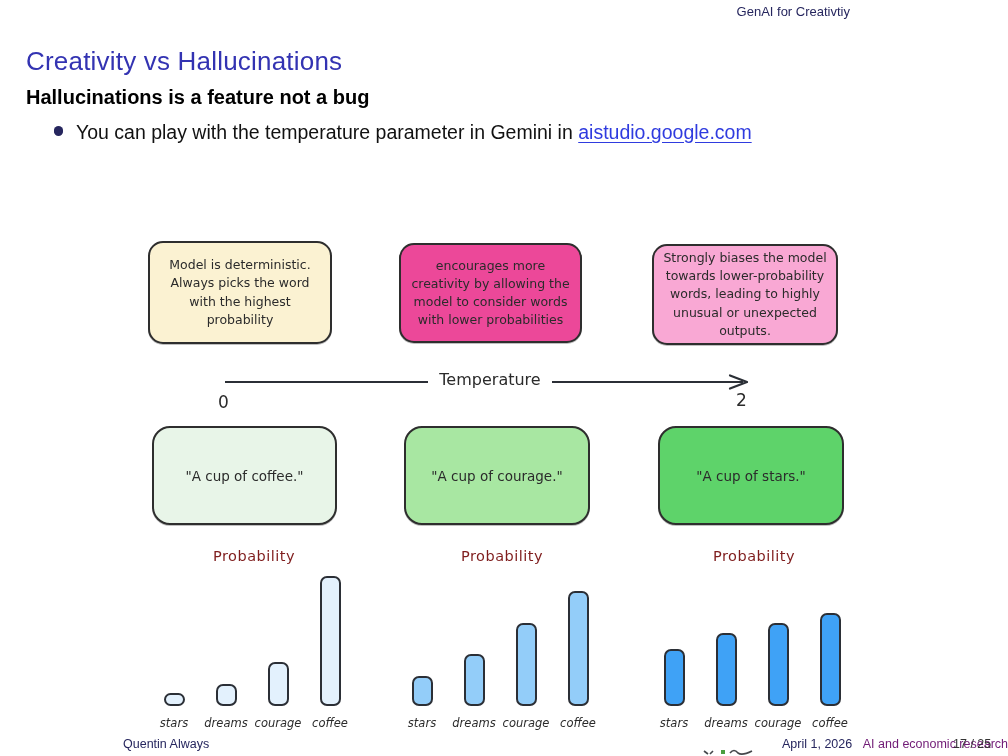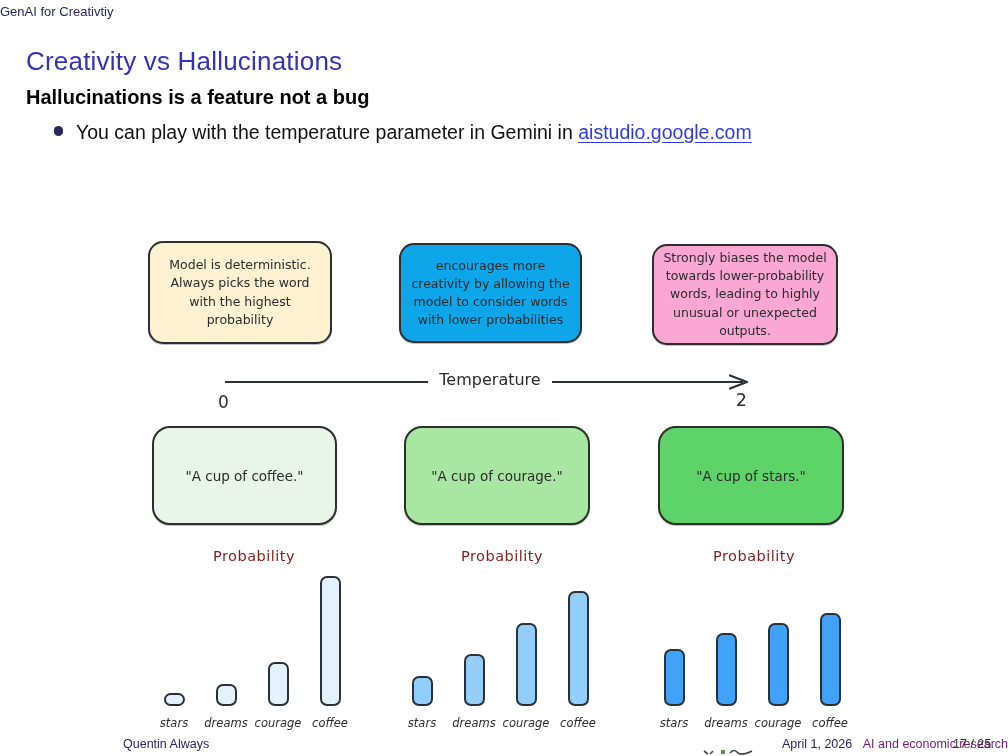--- a/index.html
+++ b/index.html
@@ -2,21 +2,21 @@
 <html><head>
 <meta charset="utf-8">
 <style>
   html,body{margin:0;padding:0;background:#888;}
   .slide{
     position:relative; width:1008px; height:756px; background:#ffffff;
     font-family:"Liberation Sans", sans-serif; overflow:hidden; margin:0 auto;
   }
   
   .headline{
-    position:absolute; top:4px; left:0; width:850px; text-align:left;
+    position:absolute; top:4px; left:0; width:850px; text-align:right;
     font-size:13px; color:#26265E;
   }
   
   .frame-title{
     position:absolute; left:26px; top:46px; font-size:26px; color:#3333B2;
     letter-spacing:0.2px;
   }
   .frame-subtitle{
     position:absolute; left:26px; top:86px; font-size:20px; font-weight:bold; color:#000;
   }
@@ -87,21 +87,21 @@
     </li>
     <li>
       <span class="bullet-dot"></span>
       <span>You can play with the temperature parameter in Gemini in </span><a class="link" href="#">aistudio.google.com</a>
     </li>
   </ul>
 
   <div class="dbox hand" style="left: 148px; top: 241px; width: 184px; height: 103px; background: rgb(251, 242, 210);">
     <span>Model is deterministic. Always picks the word with the highest probability</span>
   </div>
-  <div class="dbox hand" style="left: 399px; top: 243px; width: 183px; height: 100px; background: #0ea5e9;">
+  <div class="dbox hand" style="left: 399px; top: 243px; width: 183px; height: 100px; background: #ec4899;">
     <span>encourages more creativity by allowing the model to consider words with lower probabilities</span>
   </div>
   <div class="dbox hand small-pad" style="left: 652px; top: 244px; width: 186px; height: 101px; background: #f9a8d4;">
     <span>Strongly biases the model towards lower-probability words, leading to highly unusual or unexpected outputs.</span>
   </div>
 
   <svg class="axis-svg" width="530" height="18" viewBox="0 0 530 18">
     <line x1="0" y1="9" x2="518" y2="9" stroke="#2B2F36" stroke-width="2.2"></line>
     <polyline points="505,2.5 522,9 505,15.5" fill="none" stroke="#2B2F36" stroke-width="2.2" stroke-linejoin="round" stroke-linecap="round"></polyline>
   </svg>

